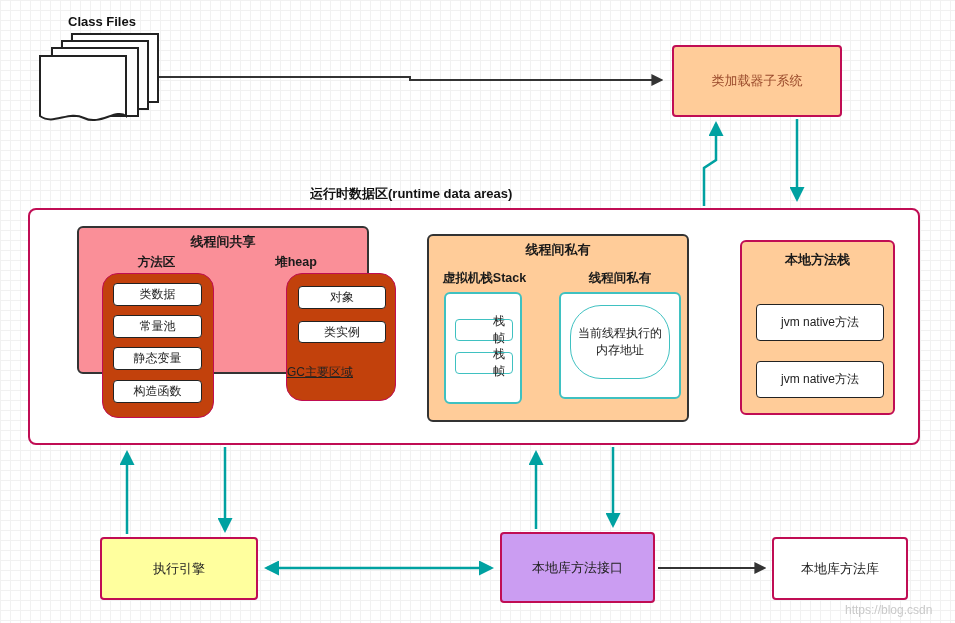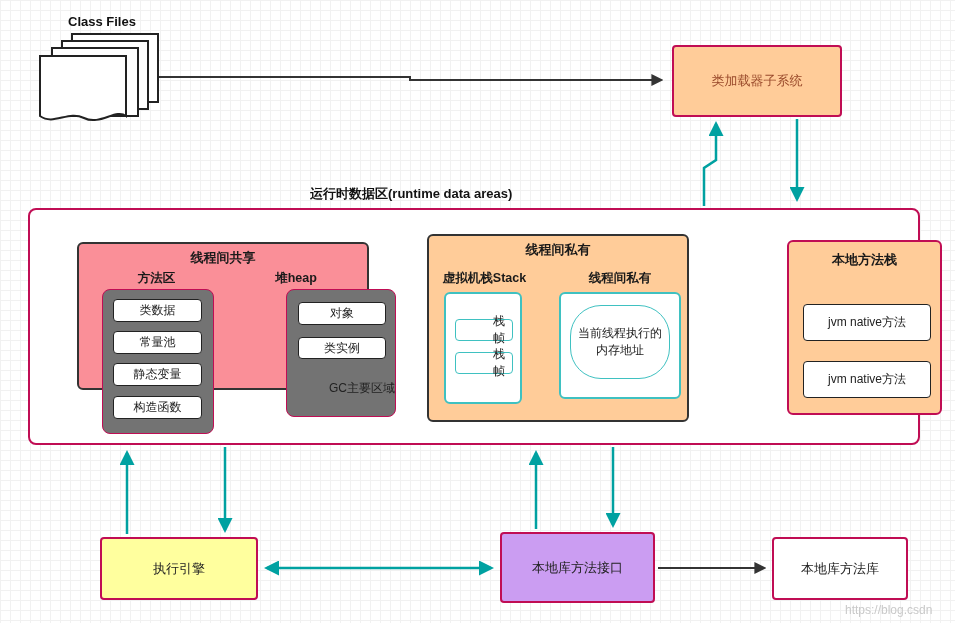--- a/index.html
+++ b/index.html
@@ -26,27 +26,27 @@
   }
   .abs{position:absolute;}
   .lbl{position:absolute;font-size:13px;font-weight:bold;color:#111;white-space:nowrap;}
   .node{position:absolute;display:flex;align-items:center;justify-content:center;
         border:2px solid var(--crimson);border-radius:4px;font-size:13px;color:var(--ink);
         text-align:center;}
   .group{position:absolute;border:2px solid #333;border-radius:6px;}
   .group-title{position:absolute;top:5px;left:0;width:100%;text-align:center;
                font-size:13px;font-weight:bold;color:#1a1a1a;}
   .sub-title{position:absolute;font-size:12.5px;font-weight:bold;color:#1a1a1a;text-align:center;}
-  .inner-box{position:absolute;background:#737373;border:1.5px solid var(--crimson);border-radius:8px;}
+  .inner-box{position:absolute;background:#c2410c;border:1.5px solid var(--crimson);border-radius:16px;}
   .teal-box{position:absolute;background:#fff;border:2px solid var(--teal-border);border-radius:6px;}
   .small-box{position:absolute;background:#fff;border:1.5px solid #222;border-radius:4px;
              display:flex;align-items:center;justify-content:center;font-size:12px;color:var(--ink);}
   .teal-small{position:absolute;background:#fff;border:1.5px solid var(--teal-border);border-radius:4px;
              display:flex;align-items:center;justify-content:center;font-size:12px;color:var(--ink);padding-left:37px;}
-  .note{position:absolute;width:100%;text-align:right;font-size:12px;color:var(--ink);}
+  .note{position:absolute;width:100%;text-align:left;font-size:12px;color:var(--ink);text-decoration:underline;}
   .watermark{position:absolute;left:845px;top:603px;width:115px;font-size:12px;color:#c9c9c9;
              white-space:nowrap;overflow:hidden;}
   svg.overlay{position:absolute;left:0;top:0;pointer-events:none;}
 </style>
 </head>
 <body>
 
 <div class="canvas">
 
   <svg class="overlay" width="955" height="623" viewBox="0 0 955 623">
@@ -84,21 +84,21 @@
   </svg>
 
   <div class="node" style="left:672px;top:45px;width:170px;height:72px;background:var(--orange);color:#9a4a2b;">
     <span>类加载器子系统</span>
   </div>
 
   <div class="lbl" style="left:310px;top:185px;">运行时数据区(runtime data areas)</div>
   <div class="abs" style="left:28px;top:208px;width:892px;height:237px;background:#fff;
        border:2px solid var(--crimson);border-radius:8px;">
 
-    <div class="group" style="left:47px;top:32px;width:292px;height:148px;background:var(--pink);padding-left:46px;">
+    <div class="group" style="left:47px;top:16px;width:292px;height:148px;background:var(--pink);padding-left:46px;">
       <div class="group-title">线程间共享</div>
 
       <div class="sub-title" style="left:30px;top:26px;width:95px;">方法区</div>
       <div class="inner-box" style="left:23px;top:45px;width:112px;height:145px;">
         <div class="small-box" style="left:10px;top:9px;width:89px;height:23px;">类数据</div>
         <div class="small-box" style="left:10px;top:41px;width:89px;height:23px;">常量池</div>
         <div class="small-box" style="left:10px;top:73px;width:89px;height:23px;">静态变量</div>
         <div class="small-box" style="left:10px;top:106px;width:89px;height:23px;">构造函数</div>
       </div>
 
@@ -118,21 +118,21 @@
         <div class="teal-small" style="left:9px;top:25px;width:58px;height:22px;">栈帧</div>
         <div class="teal-small" style="left:9px;top:58px;width:58px;height:22px;">栈帧</div>
       </div>
 
       <div class="sub-title" style="left:141px;top:34px;width:100px;">线程间私有</div>
       <div class="teal-box" style="left:130px;top:56px;width:122px;height:107px;">
         <div class="teal-small" style="left:9px;top:11px;width:100px;height:74px;padding:4px;text-align:center;border-radius:31px;">当前线程执行的内存地址</div>
       </div>
     </div>
 
-    <div class="group" style="left:710px;top:30px;width:155px;height:175px;background:var(--orange);border-color:var(--crimson);margin-left:47px;">
+    <div class="group" style="left:710px;top:30px;width:155px;height:175px;background:var(--orange);border-color:var(--crimson);">
       <div class="group-title" style="top:9px;">本地方法栈</div>
       <div class="small-box" style="left:14px;top:62px;width:128px;height:37px;">jvm native方法</div>
       <div class="small-box" style="left:14px;top:119px;width:128px;height:37px;">jvm native方法</div>
     </div>
   </div>
 
   <div class="node" style="left:100px;top:537px;width:158px;height:63px;background:var(--yellow);">
     <span>执行引擎</span>
   </div>
 

